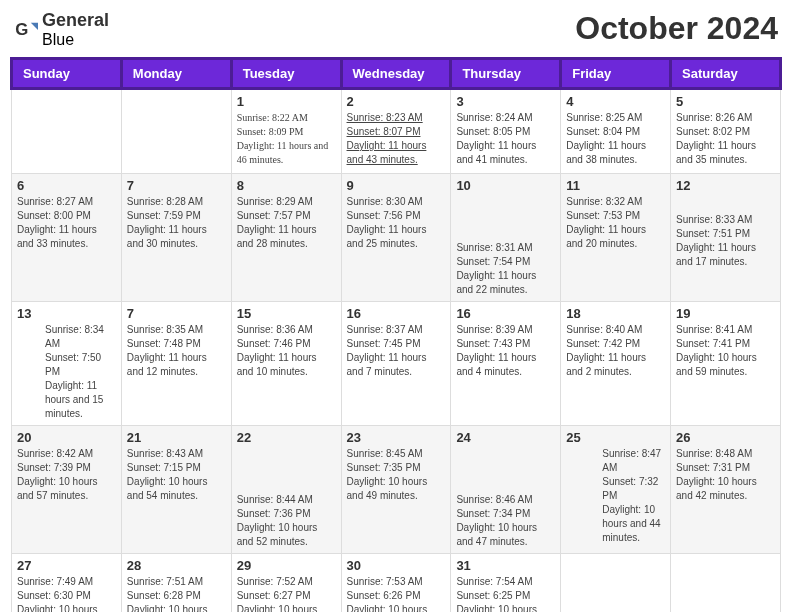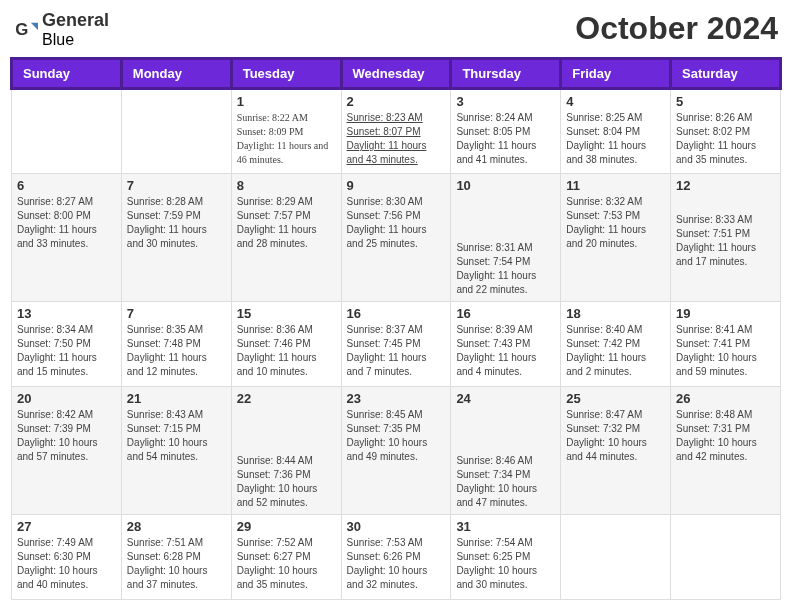--- a/index.html
+++ b/index.html
@@ -186,21 +186,21 @@
         <td>
           <span class="day-number">12</span>
           <div class="day-info" style="white-space: pre-line; margin-top: 20px;">Sunrise: 8:33 AM
 Sunset: 7:51 PM
 Daylight: 11 hours and 17 minutes.</div>
         </td>
       </tr>
       <tr class="row-white">
         <td>
           <span class="day-number">13</span>
-          <div class="day-info" style="white-space: pre-line;">Sunrise: 8:34 AM
+          <div class="day-info" style="white-space: pre-line; margin-left: 28px;">Sunrise: 8:34 AM
 Sunset: 7:50 PM
 Daylight: 11 hours and 15 minutes.</div>
         </td>
         <td>
           <span class="day-number">7</span>
           <div class="day-info" style="white-space: pre-line;">Sunrise: 8:35 AM
 Sunset: 7:48 PM
 Daylight: 11 hours and 12 minutes.</div>
         </td>
         <td>
@@ -260,21 +260,21 @@
 Daylight: 10 hours and 49 minutes.</div>
         </td>
         <td>
           <span class="day-number">24</span>
           <div class="day-info" style="white-space: pre-line; margin-top: 48px;">Sunrise: 8:46 AM
 Sunset: 7:34 PM
 Daylight: 10 hours and 47 minutes.</div>
         </td>
         <td>
           <span class="day-number">25</span>
-          <div class="day-info" style="white-space: pre-line;">Sunrise: 8:47 AM
+          <div class="day-info" style="white-space: pre-line; margin-left: 36px;">Sunrise: 8:47 AM
 Sunset: 7:32 PM
 Daylight: 10 hours and 44 minutes.</div>
         </td>
         <td>
           <span class="day-number">26</span>
           <div class="day-info" style="white-space: pre-line;">Sunrise: 8:48 AM
 Sunset: 7:31 PM
 Daylight: 10 hours and 42 minutes.</div>
         </td>
       </tr>

